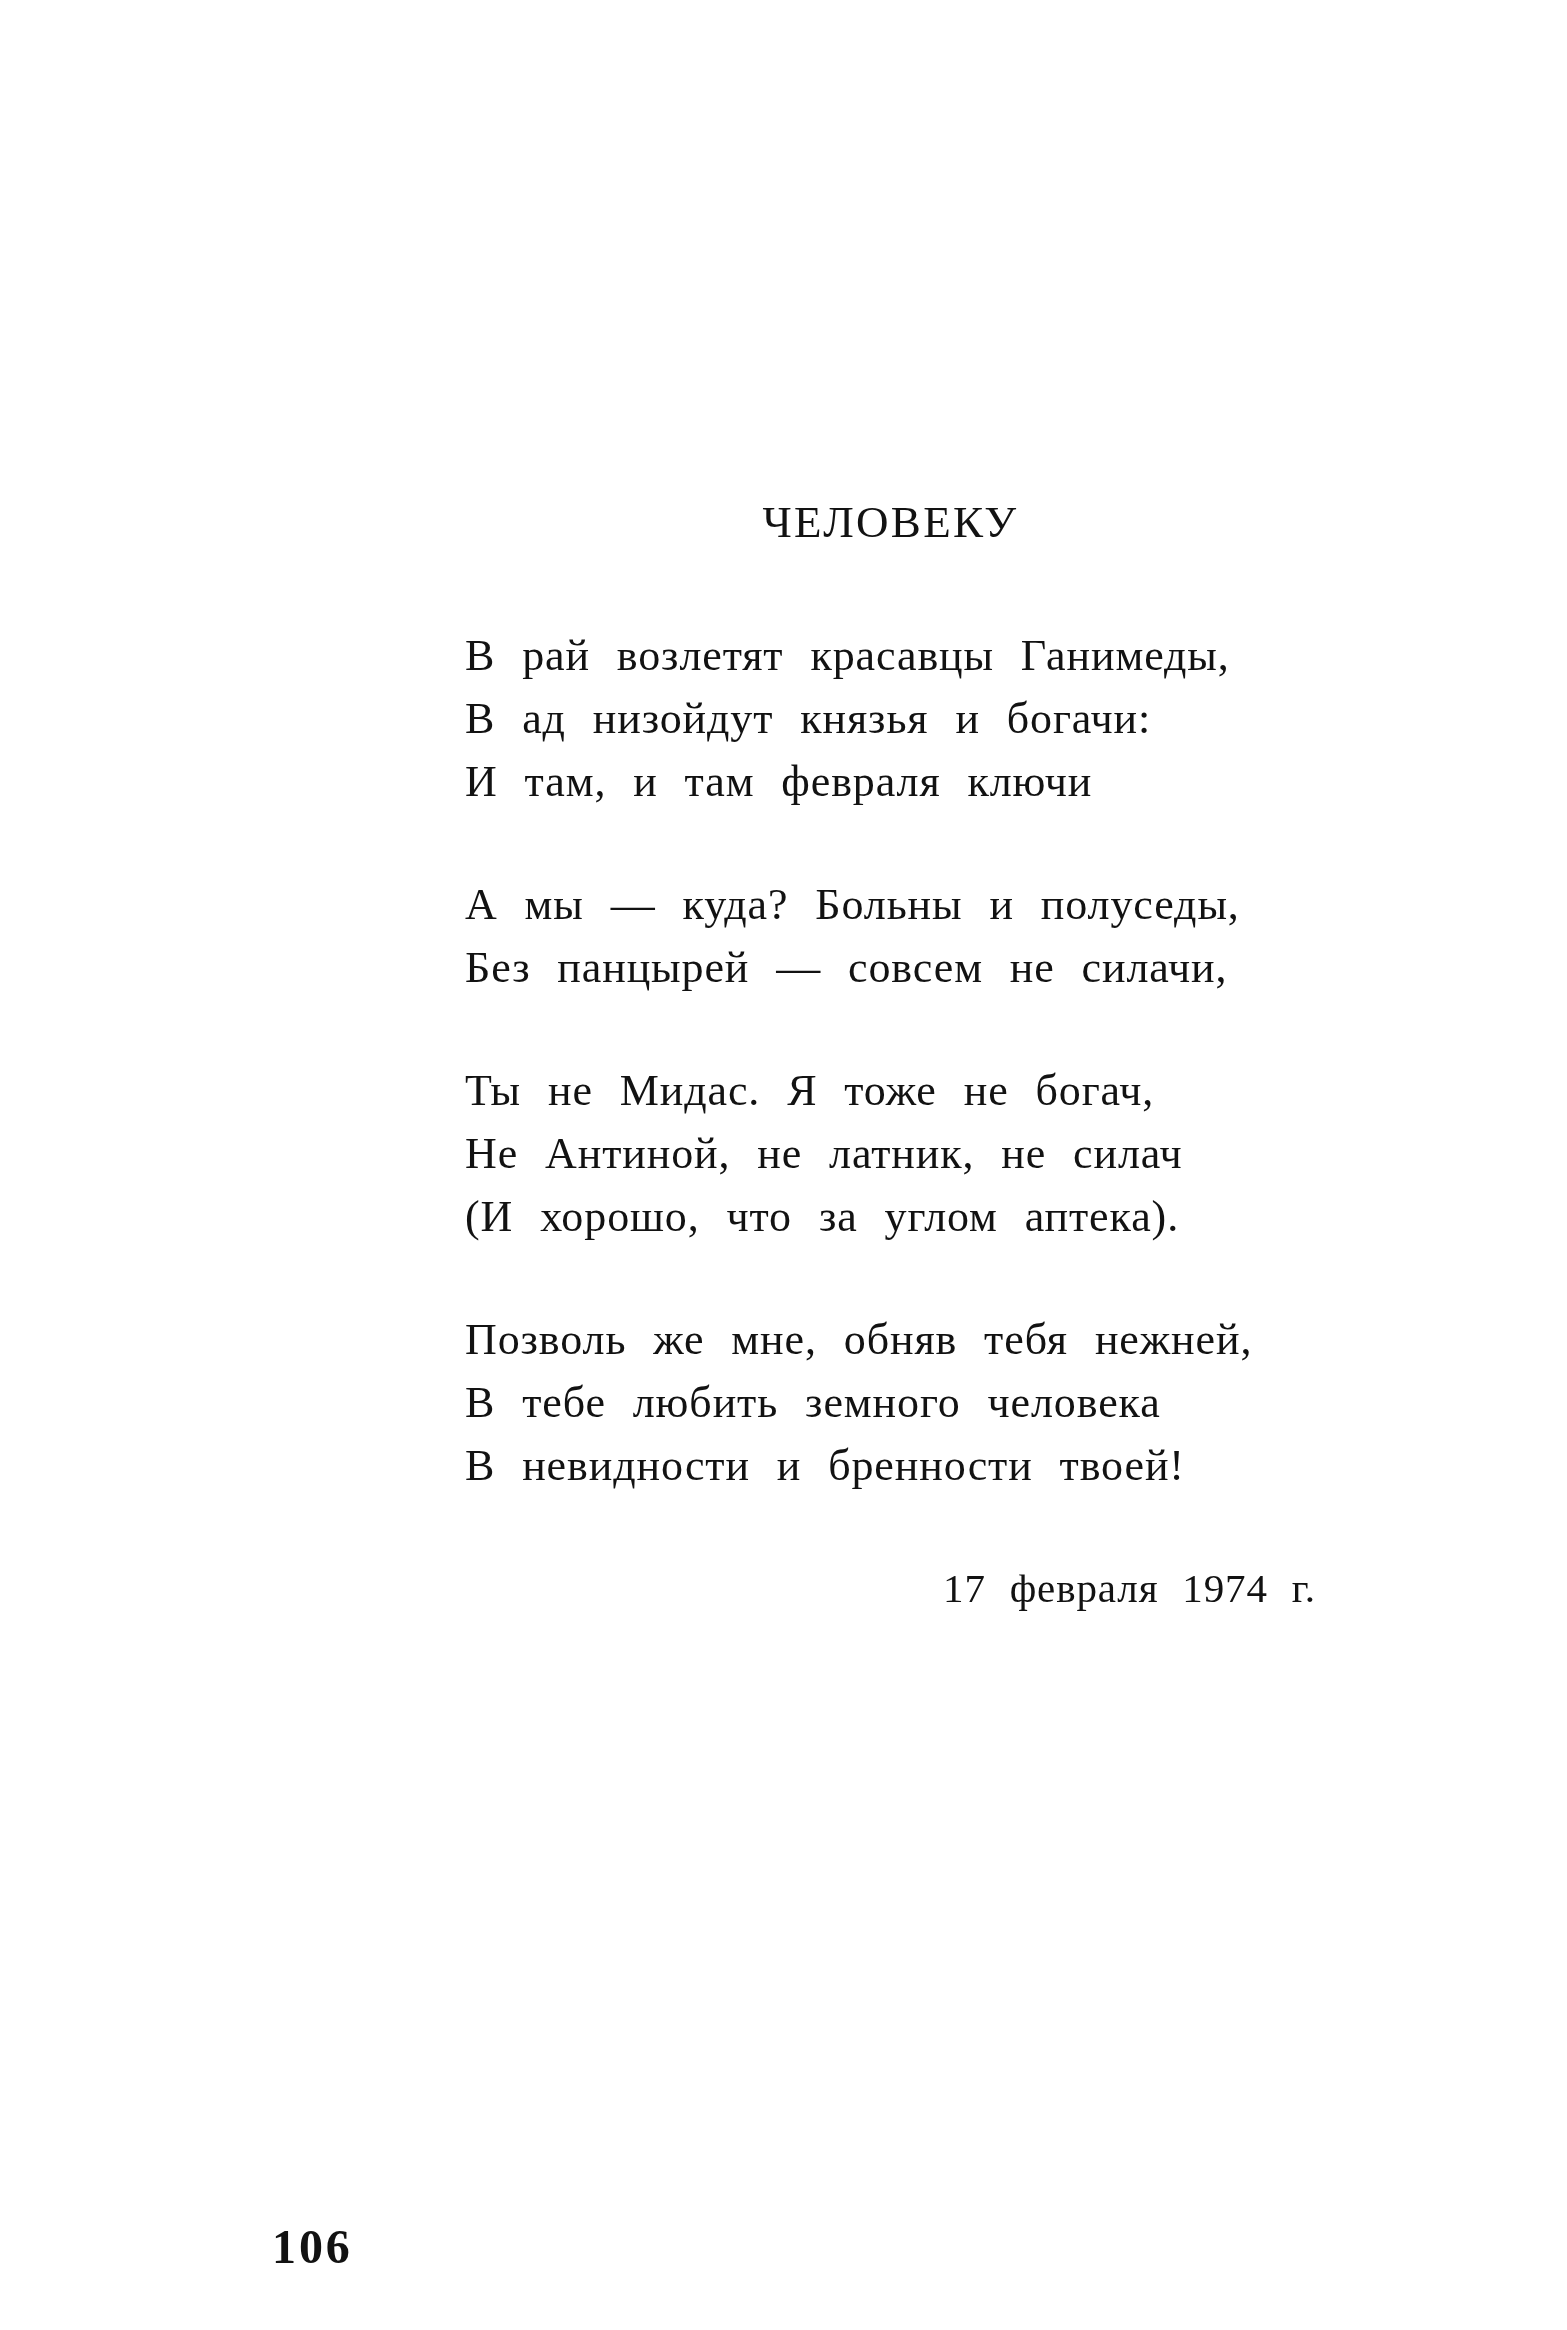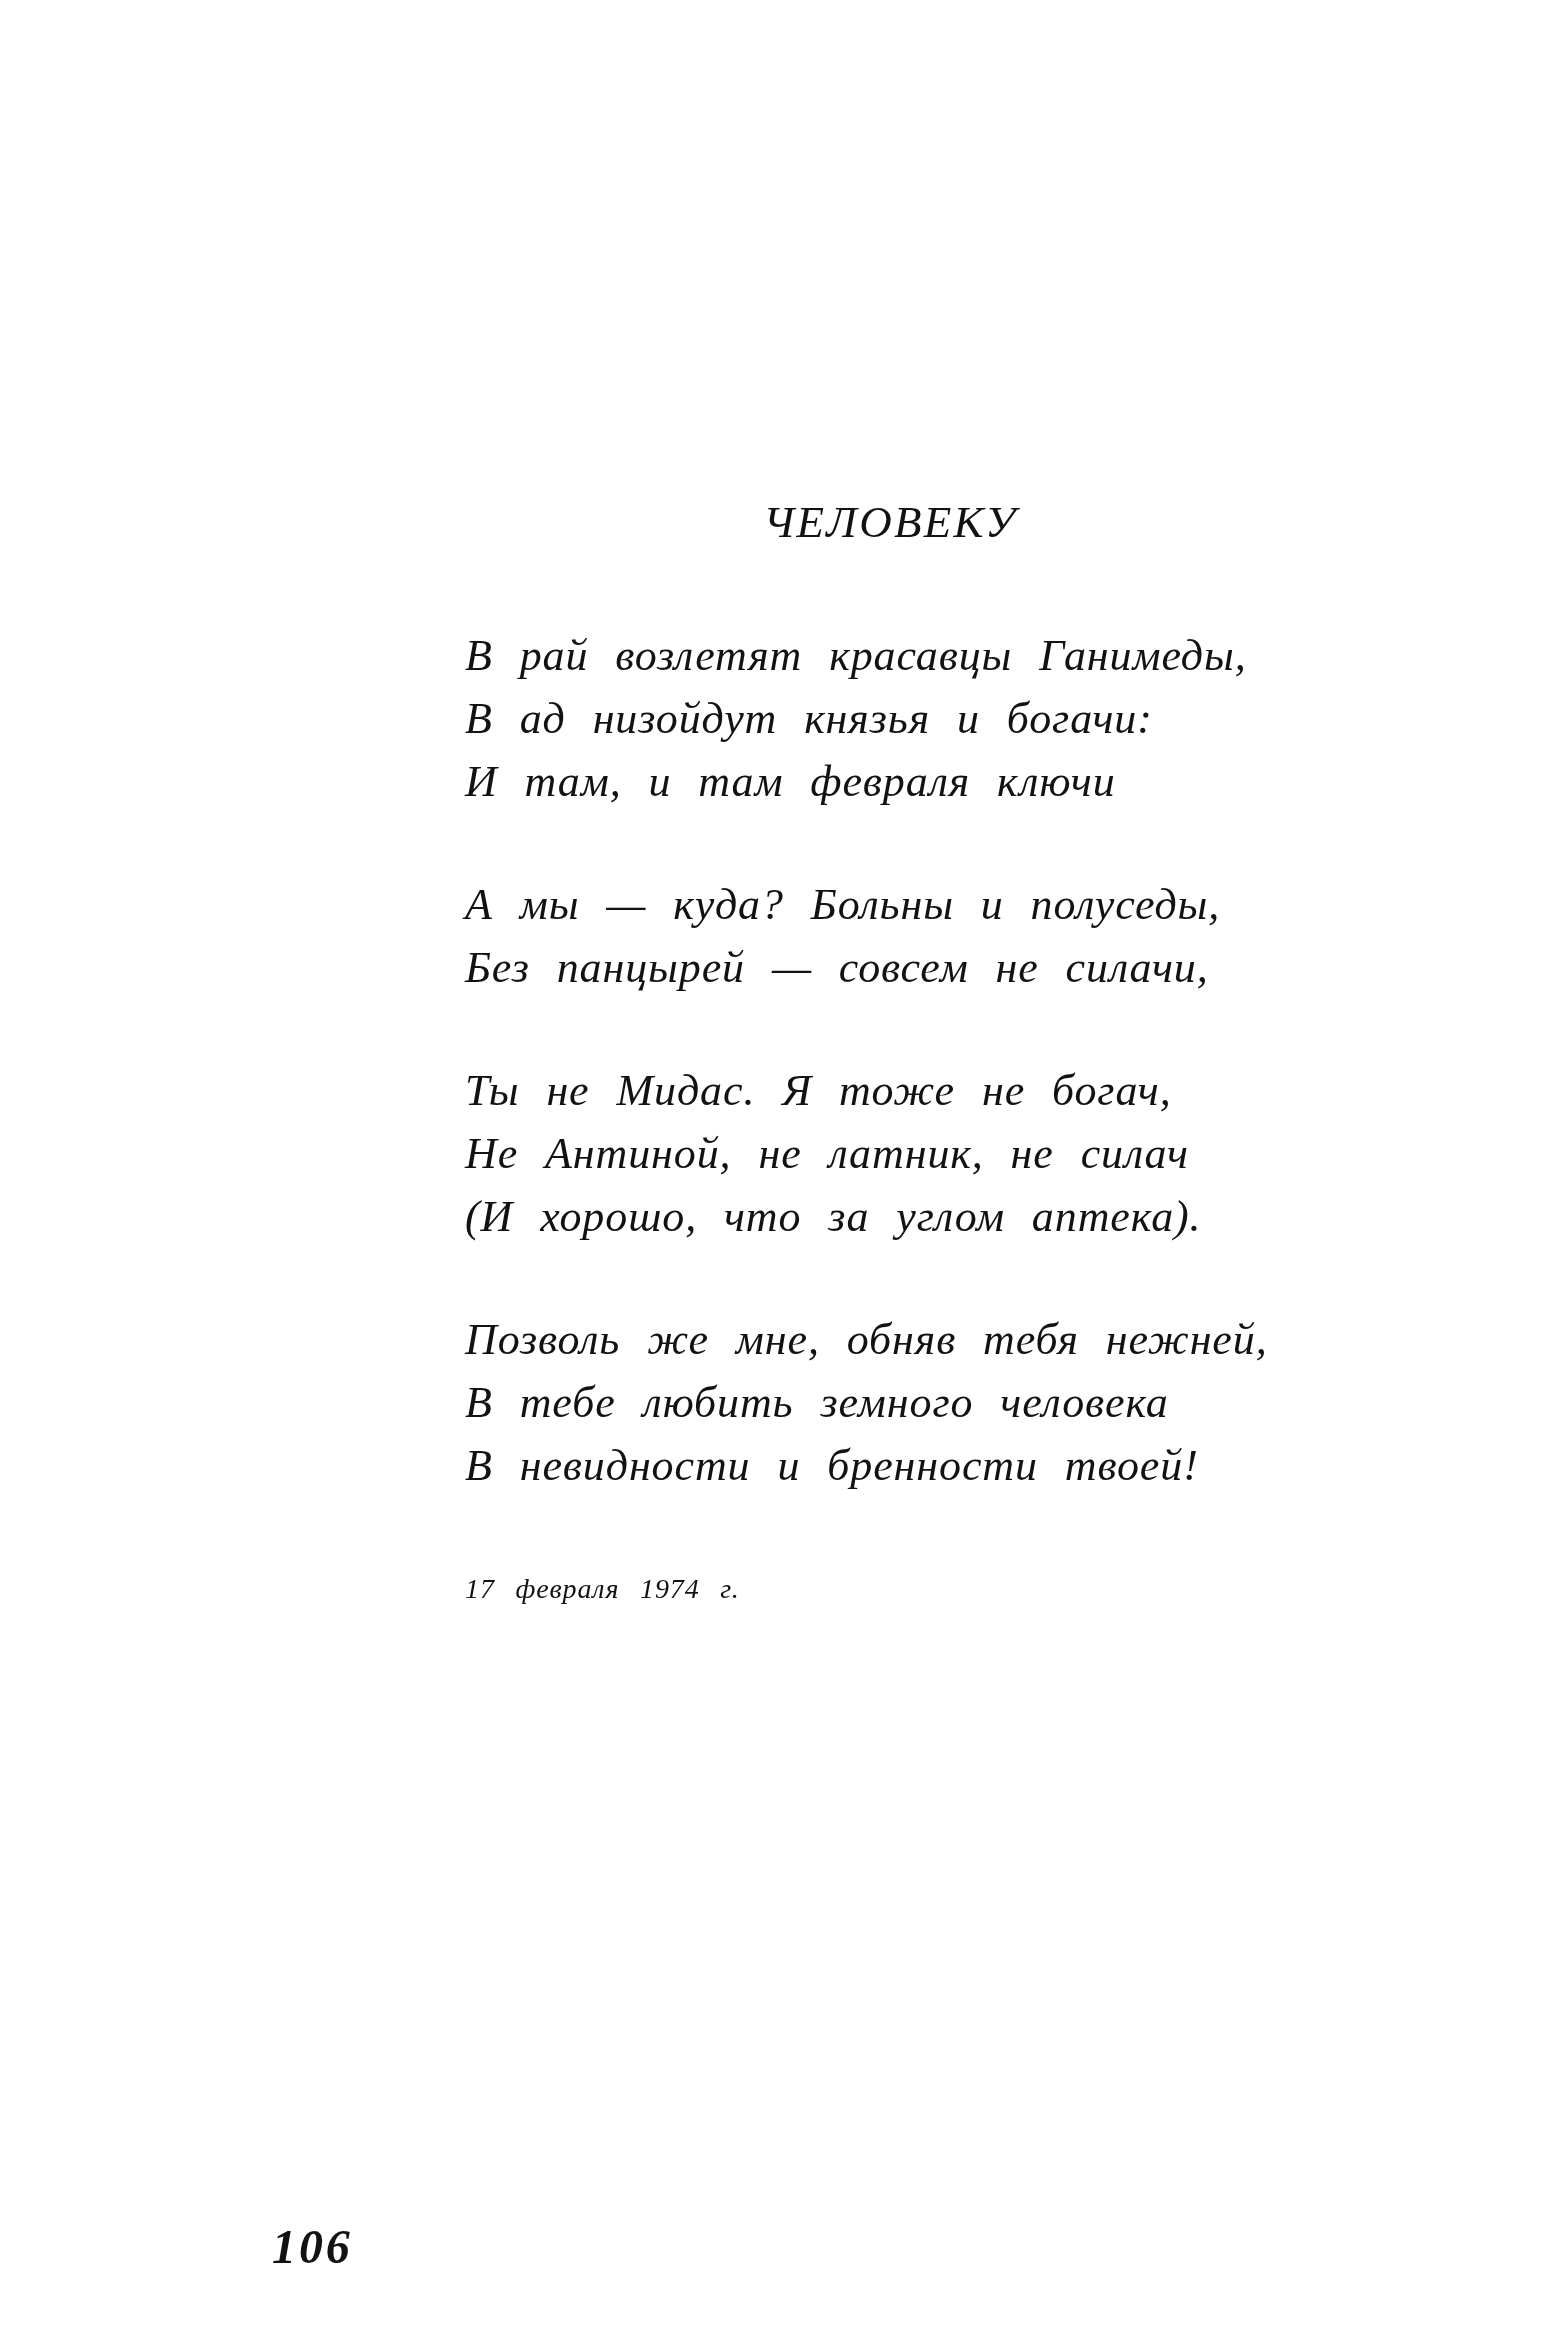--- a/index.html
+++ b/index.html
@@ -14,21 +14,20 @@
     font-family: "Liberation Serif", "DejaVu Serif", serif;
     color: #121212;
     position: relative;
     overflow: hidden;
   }
 
   .book-page {
     position: absolute;
     inset: 0;
     background: #ffffff;
-    font-style: italic;
   }
 
   .text-block {
     position: absolute;
     left: 465px;
     top: 496px;
     width: 851px;
   }
 
   .poem-title {
@@ -47,24 +46,25 @@
 
   .line {
     font-size: 44px;
     line-height: 63px;
     letter-spacing: 0.9px;
     word-spacing: 15px;
     white-space: nowrap;
   }
 
   .date-line {
-    font-size: 28px;
+    font-size: 41px;
     line-height: 63px;
     letter-spacing: 0.9px;
     word-spacing: 12.7px;
+    text-align: right;
     white-space: nowrap;
     margin-top: 11px;
   }
 
   .page-number {
     position: absolute;
     left: 272px;
     top: 2224px;
     font-size: 48px;
     font-weight: 700;

